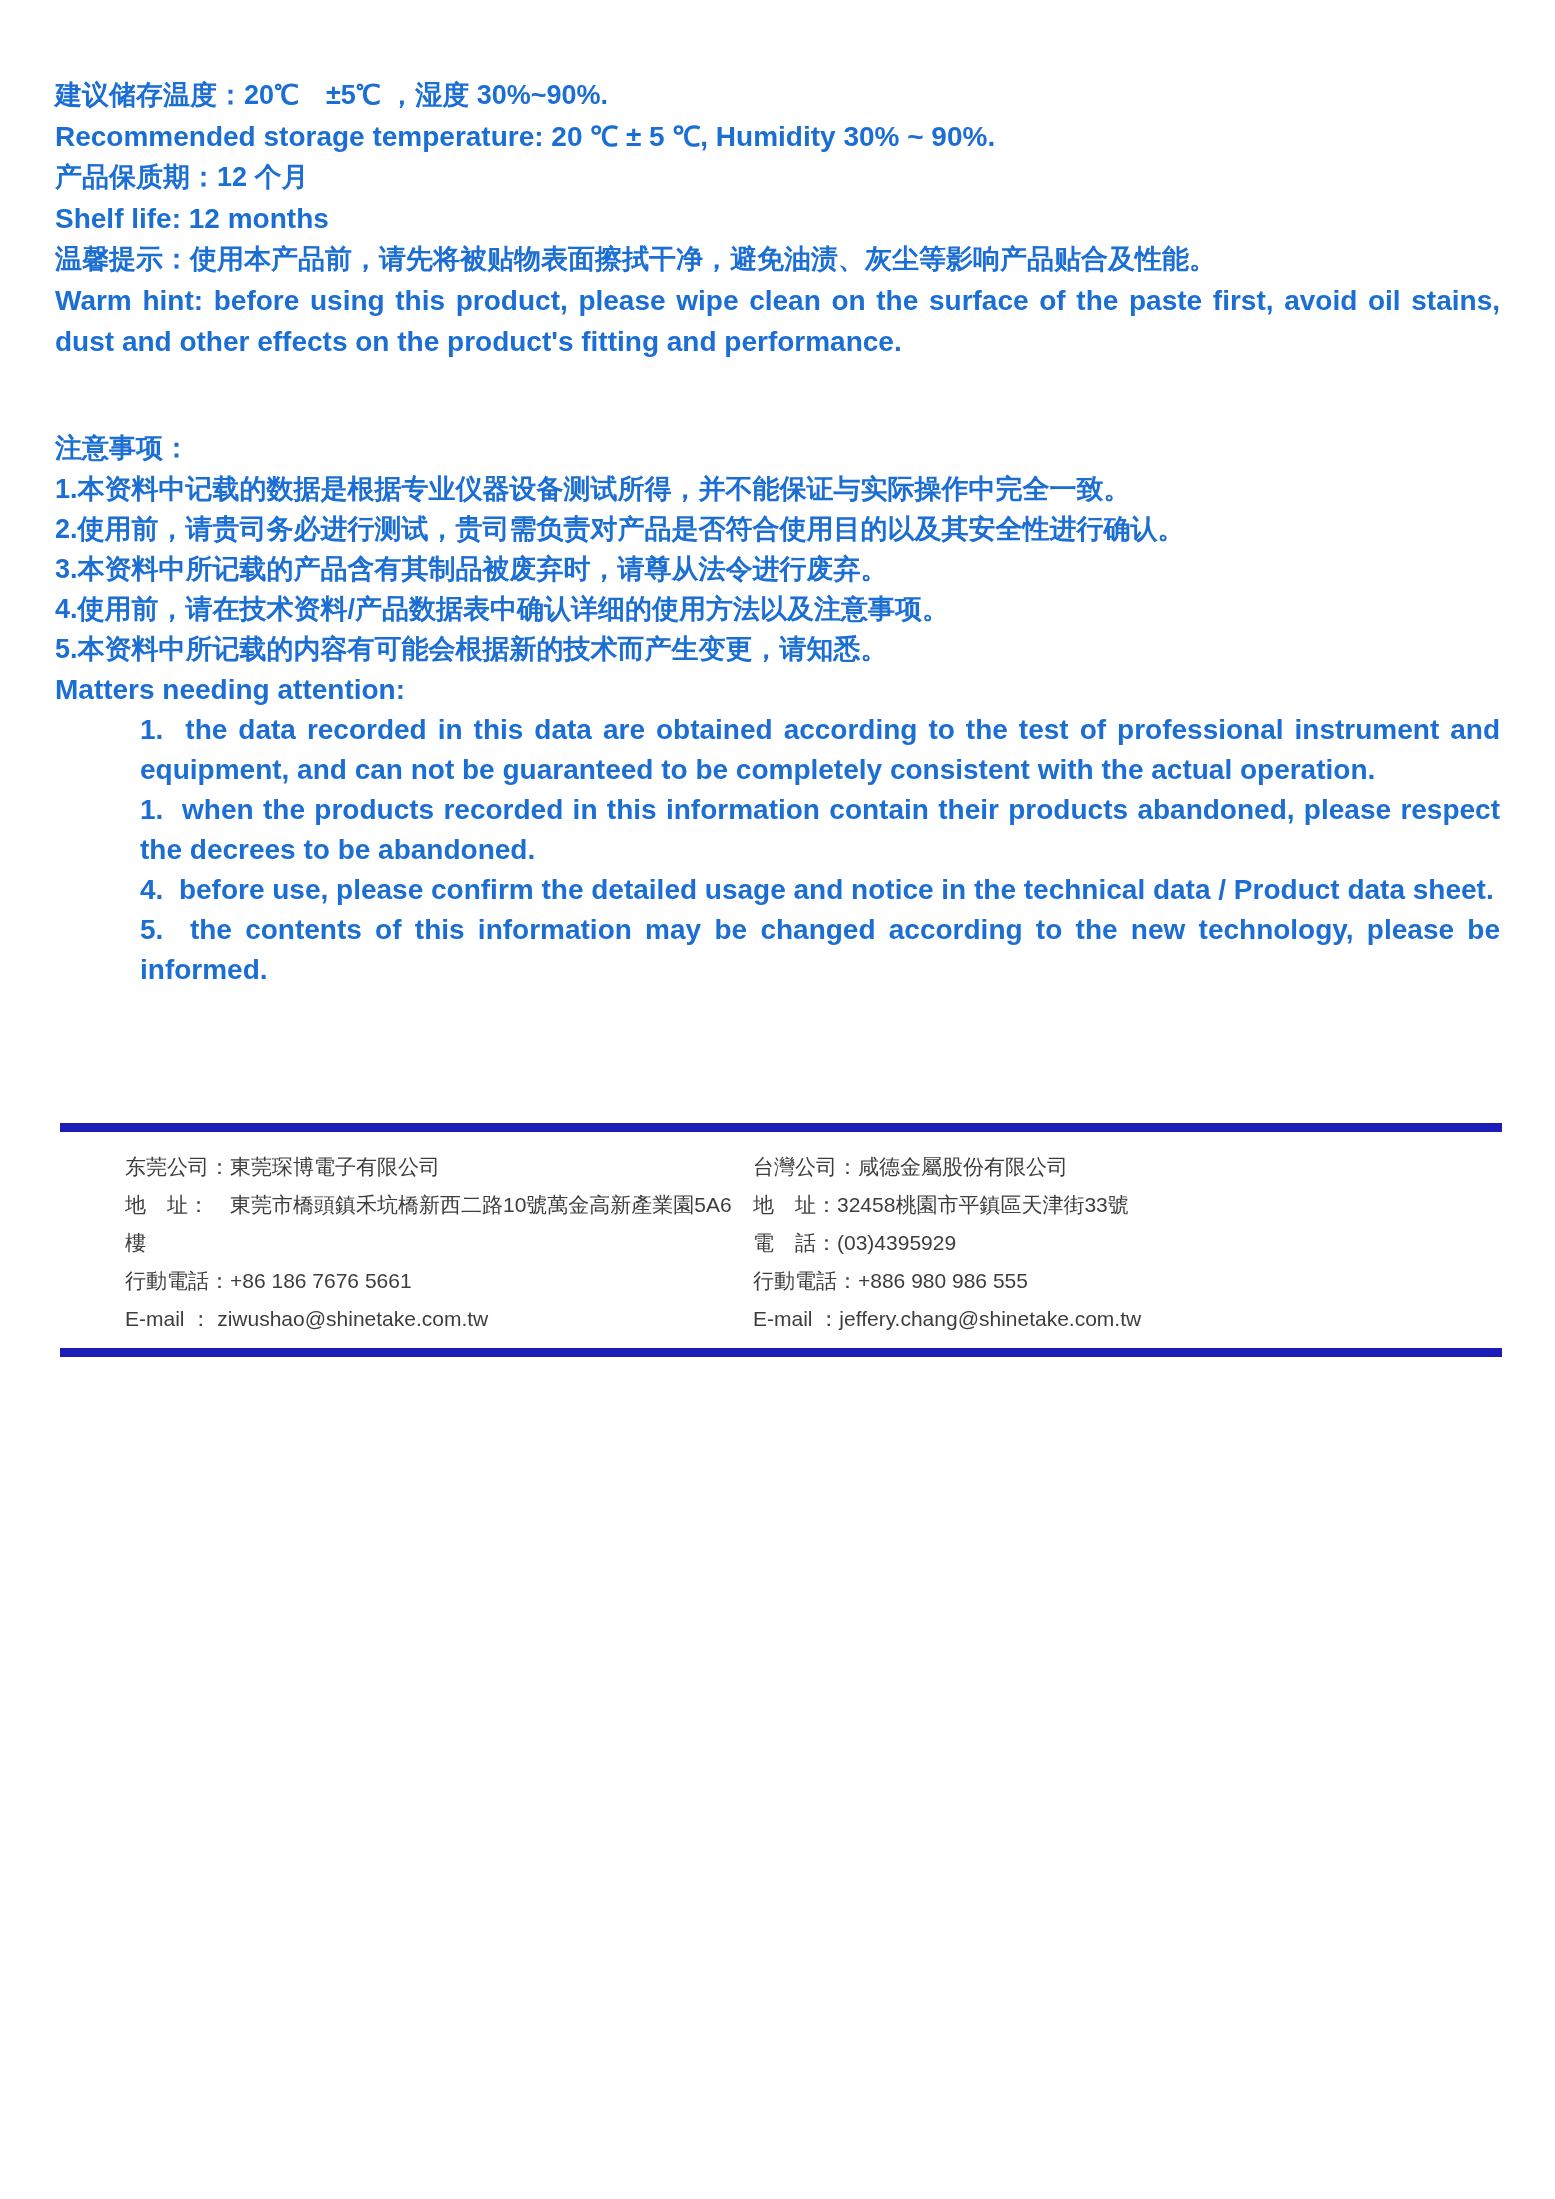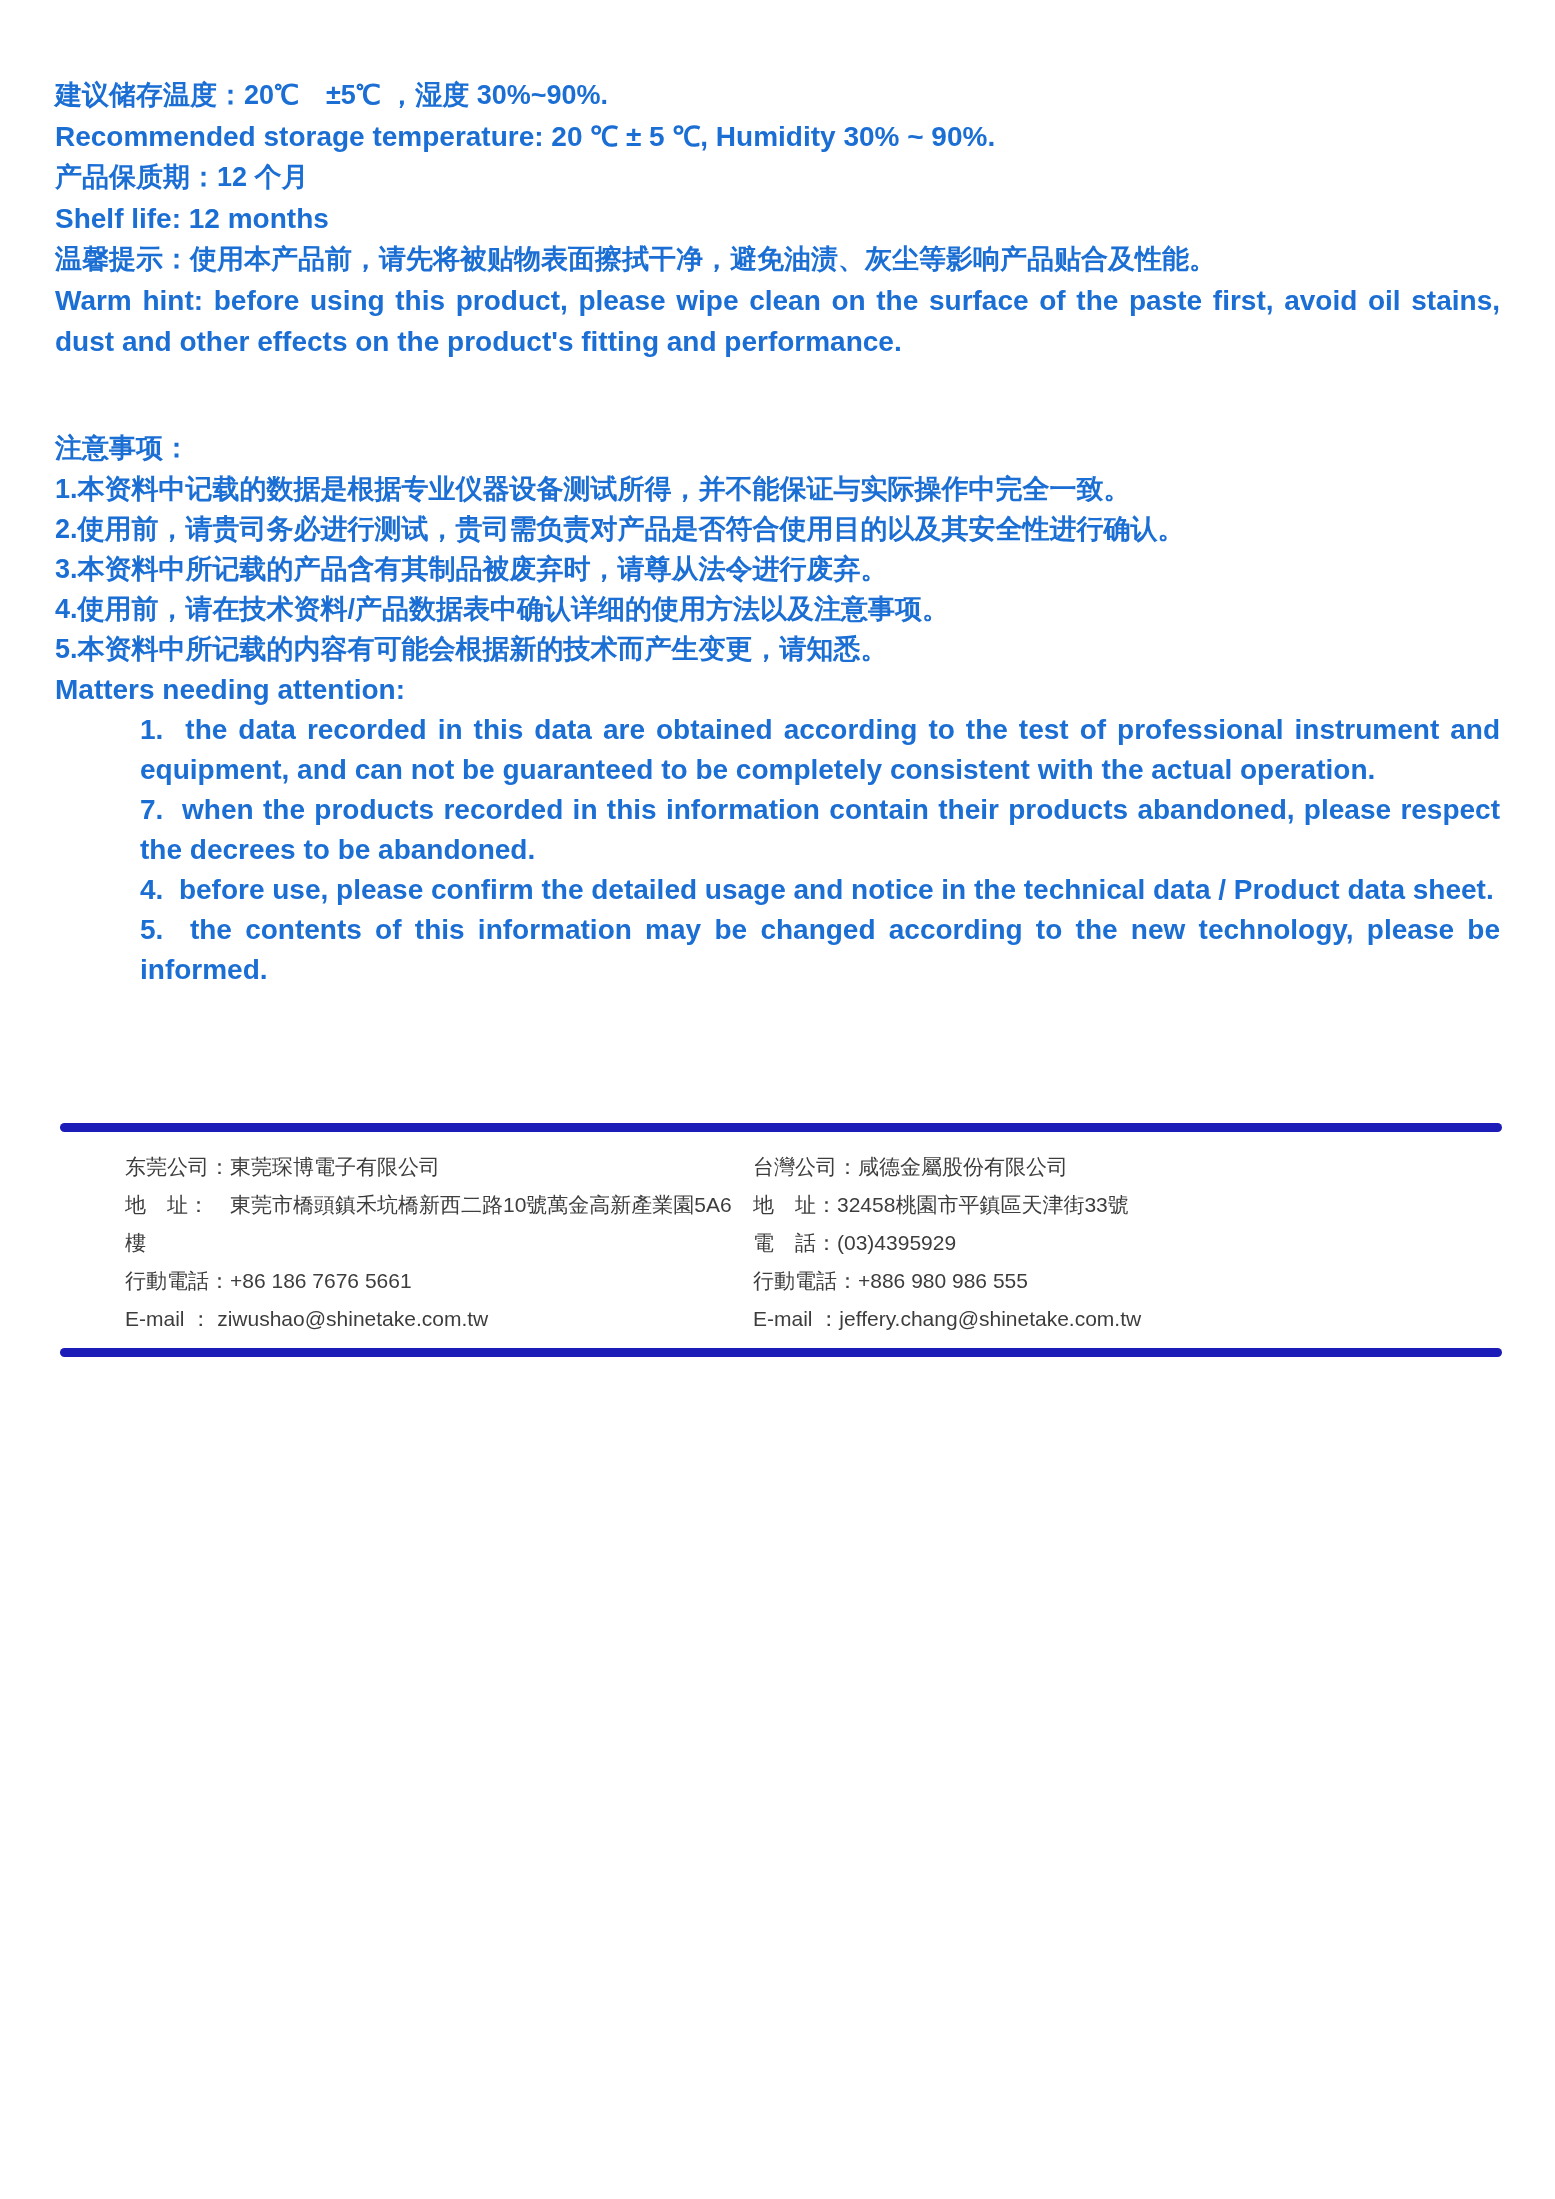--- a/index.html
+++ b/index.html
@@ -1,15 +1,15 @@
 <!DOCTYPE html>
 <html><head>
 <meta charset="utf-8">
 <style>
-  * { margin: 0; padding: 0; box-sizing: border-box; border-radius: 32px; }
+  * { margin: 0; padding: 0; box-sizing: border-box; }
   html, body { background: #ffffff; }
   .page {
     position: relative;
     width: 1555px;
     height: 2199px;
     background: #ffffff;
     overflow: hidden;
     font-family: "Liberation Sans", sans-serif;
   }
   .main {
@@ -73,21 +73,21 @@
       <p class="zh zh-item">1.本资料中记载的数据是根据专业仪器设备测试所得，并不能保证与实际操作中完全一致。</p>
       <p class="zh zh-item">2.使用前，请贵司务必进行测试，贵司需负责对产品是否符合使用目的以及其安全性进行确认。</p>
       <p class="zh zh-item">3.本资料中所记载的产品含有其制品被废弃时，请尊从法令进行废弃。</p>
       <p class="zh zh-item">4.使用前，请在技术资料/产品数据表中确认详细的使用方法以及注意事项。</p>
       <p class="zh zh-item">5.本资料中所记载的内容有可能会根据新的技术而产生变更，请知悉。</p>
     </div>
 
     <p class="en">Matters needing attention:</p>
     <div>
       <p class="en en-item">1.  the data recorded in this data are obtained according to the test of professional instrument and      equipment, and can not be guaranteed to be completely consistent with the actual operation.</p>
-      <p class="en en-item">7.  when the products recorded in this information contain their products abandoned, please respect the decrees to be abandoned.</p>
+      <p class="en en-item">1.  when the products recorded in this information contain their products abandoned, please respect the decrees to be abandoned.</p>
       <p class="en en-item">4.  before use, please confirm the detailed usage and notice in the technical data / Product data sheet.</p>
       <p class="en en-item">5.  the contents of this information may be changed according to the new technology, please be informed.</p>
     </div>
   </div>
 
   <div class="divider divider-top"></div>
 
   <div class="footer">
     <div class="col-left">
       <p>东莞公司：東莞琛博電子有限公司</p>

